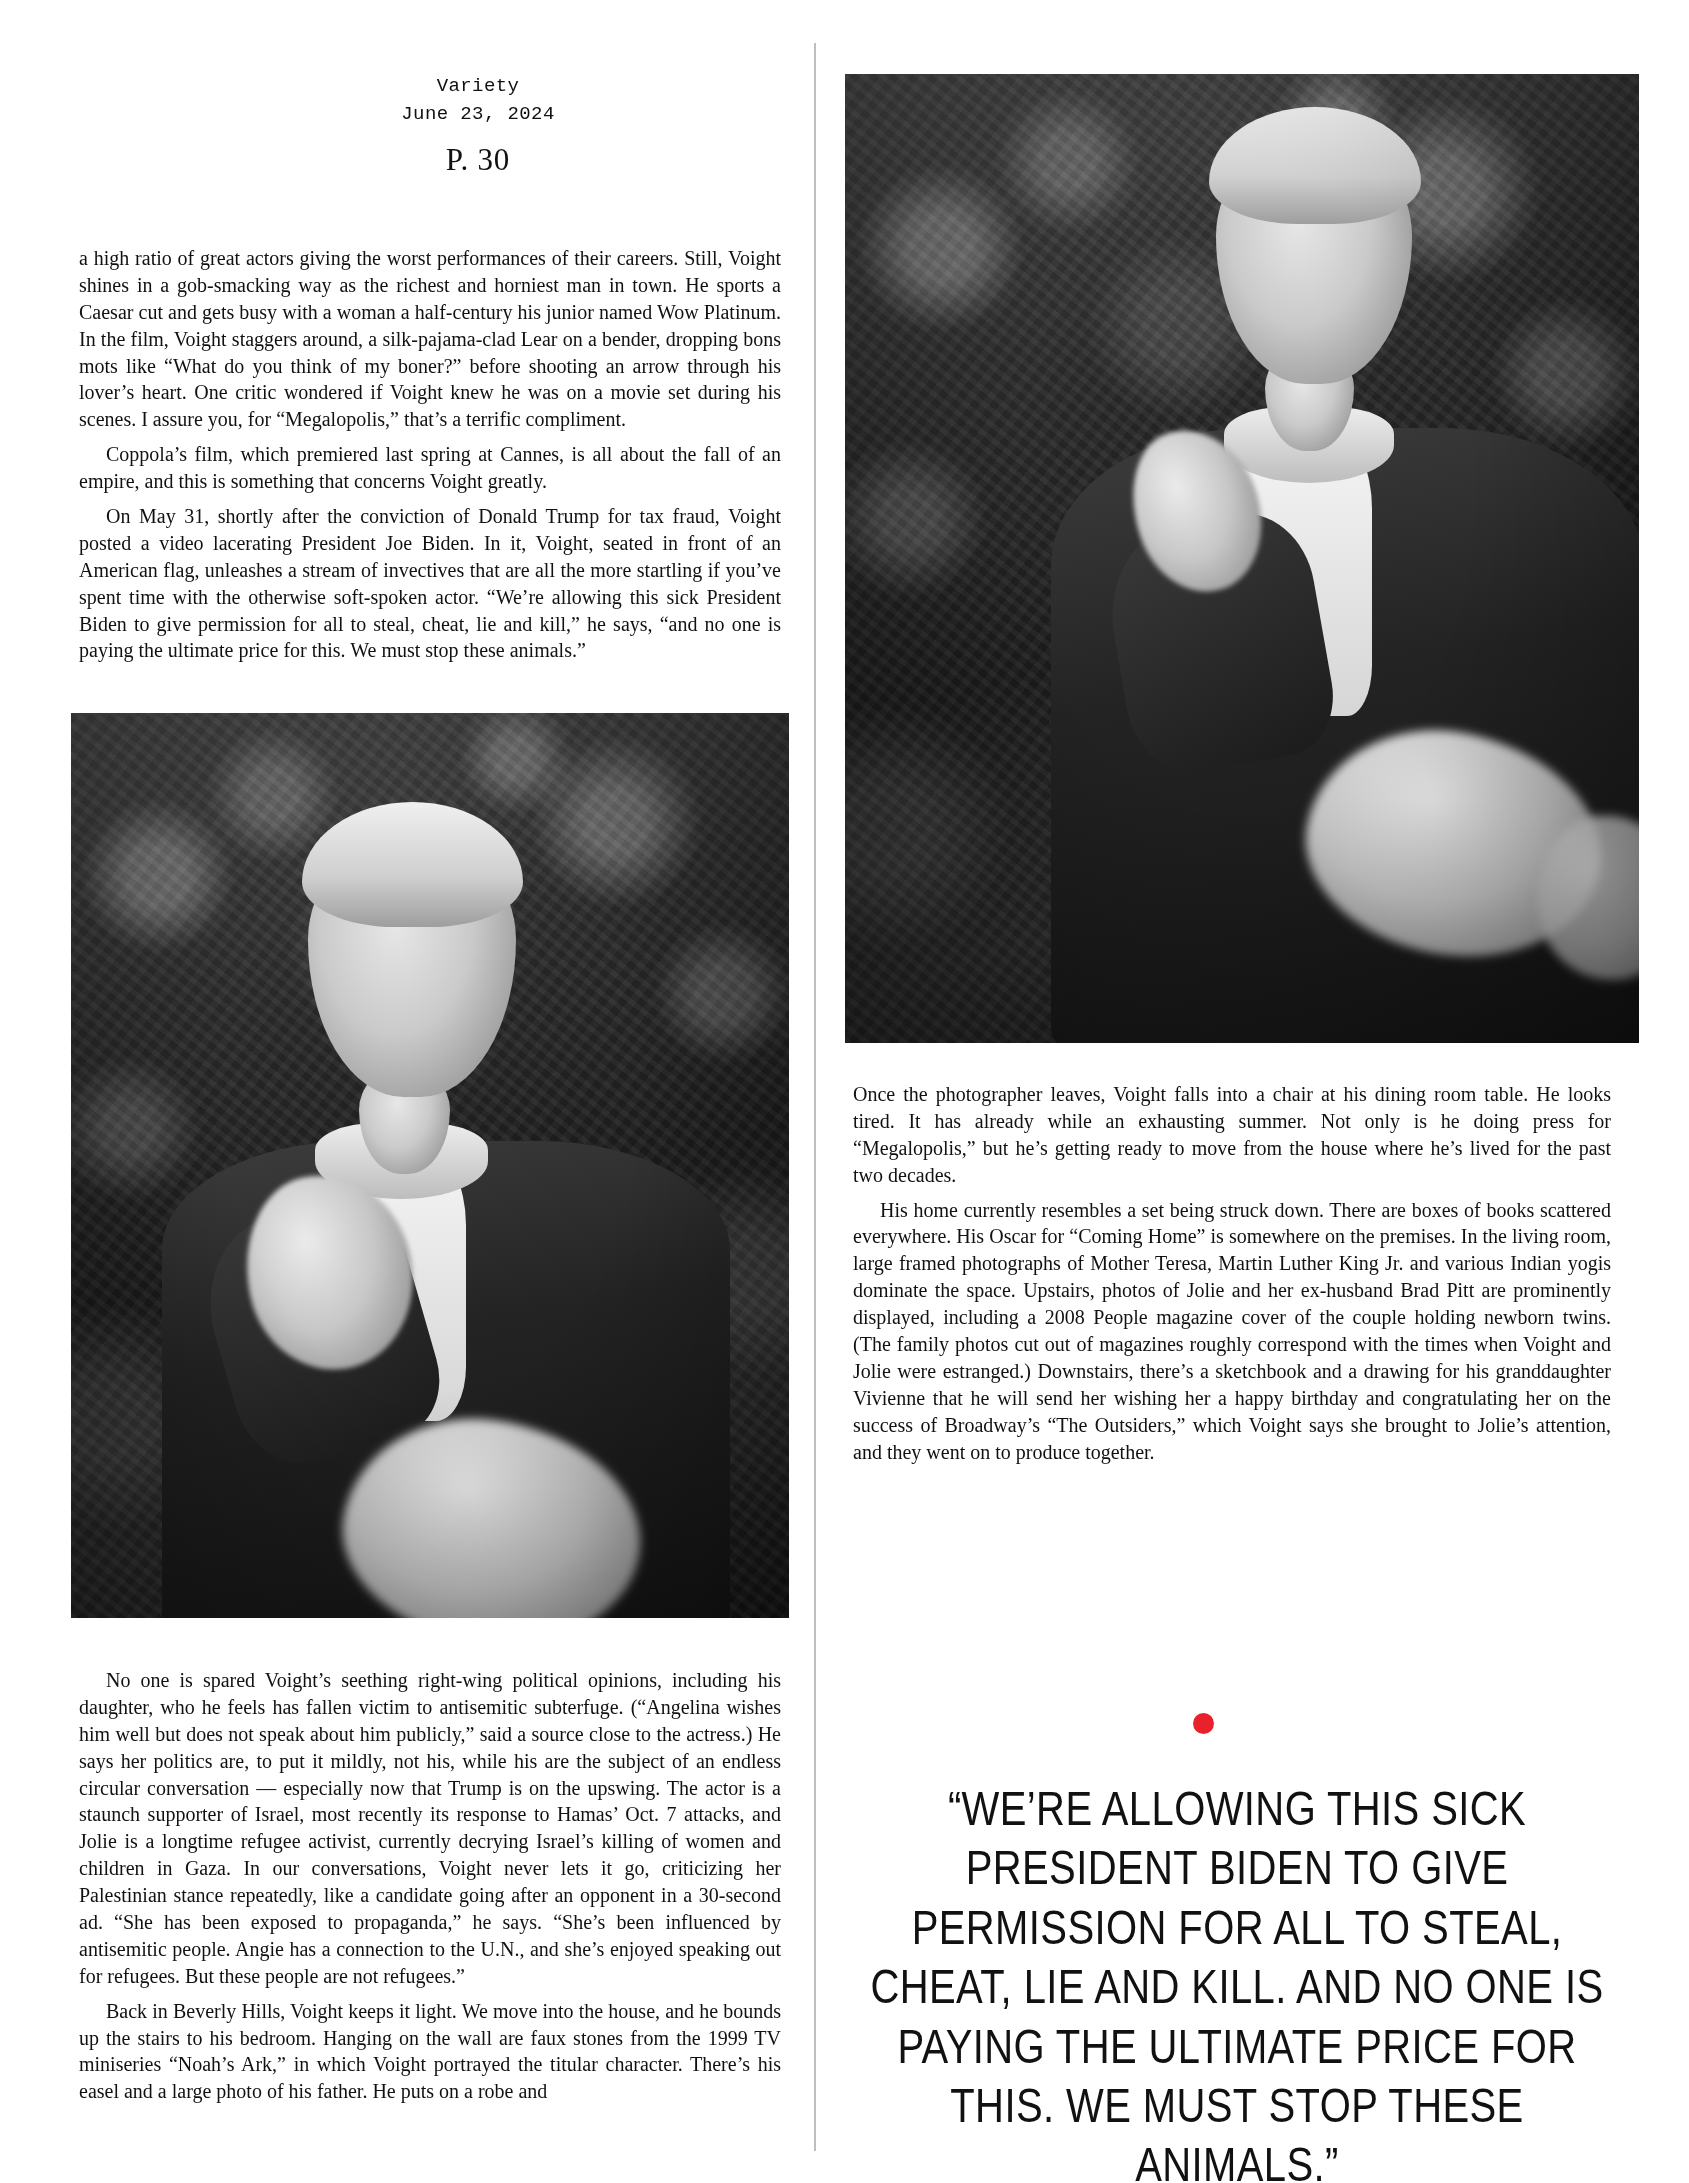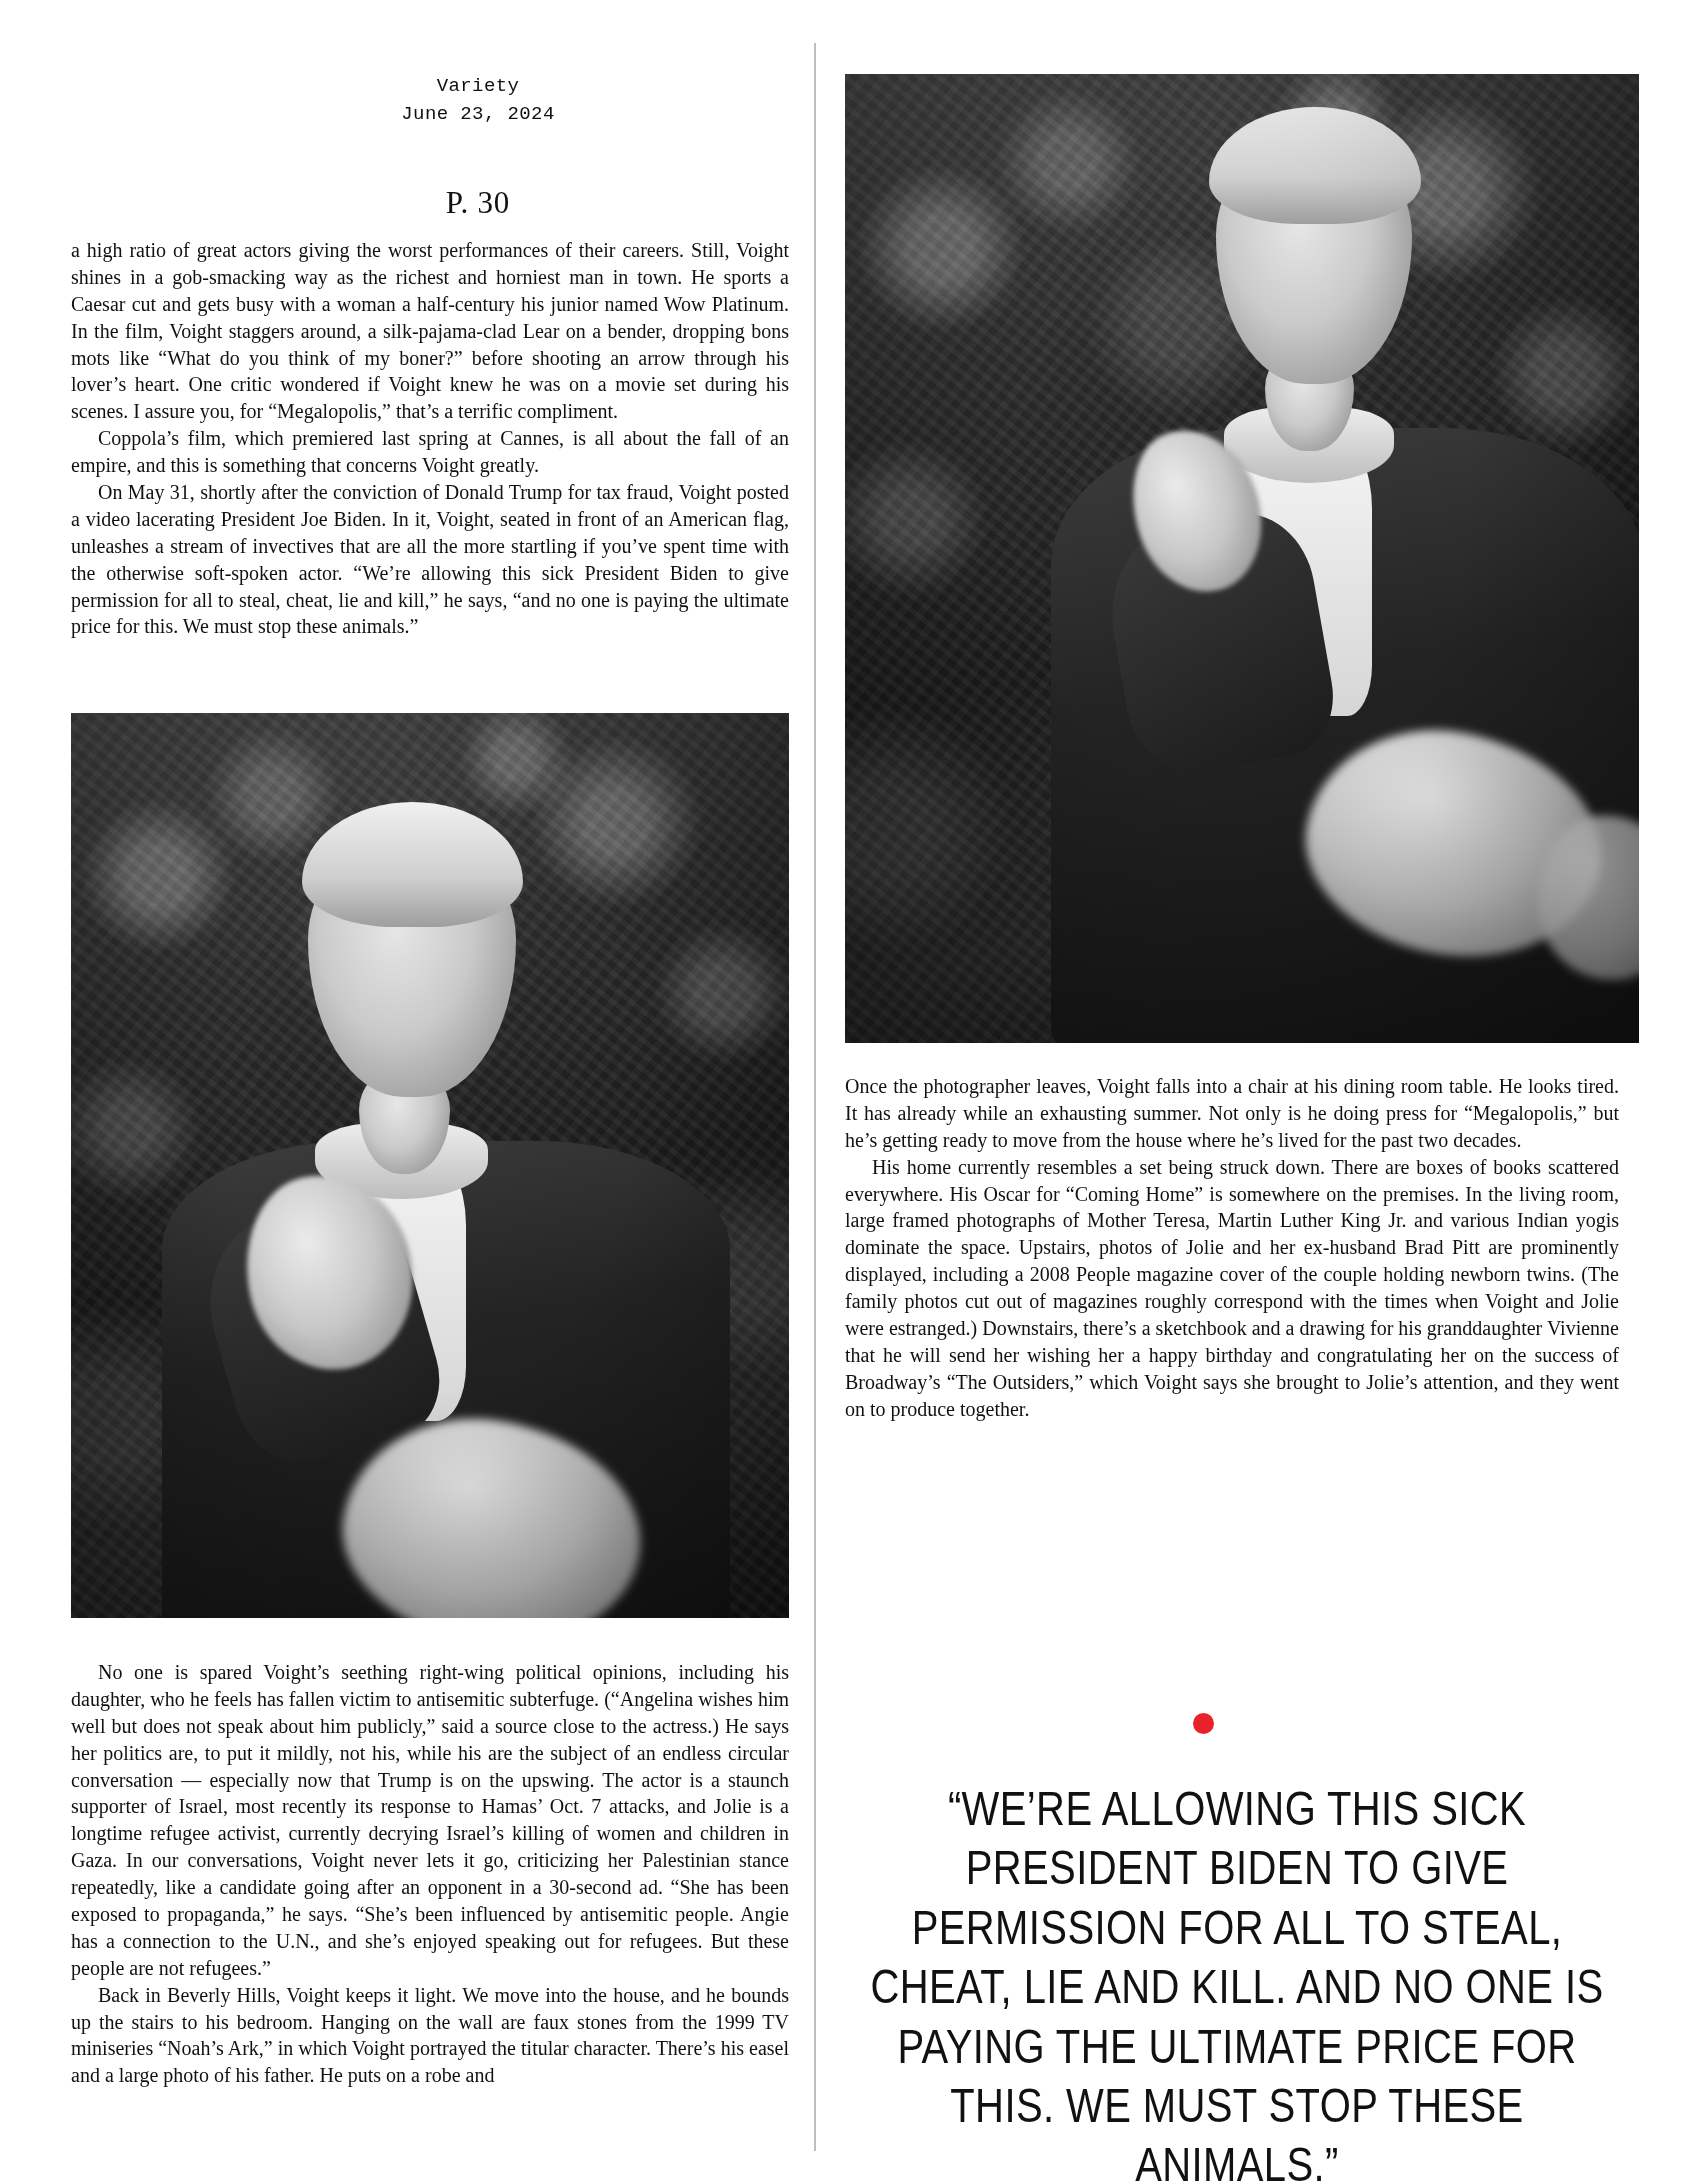--- a/index.html
+++ b/index.html
@@ -41,21 +41,20 @@
   .folio {
     position: absolute;
     left: 375px;
     top: 142px;
     width: 206px;
     text-align: center;
     font-family: "Liberation Serif", serif;
     font-size: 31px;
     letter-spacing: 0.8px;
     color: #111;
-    margin-top: 43px;
   }
 
   
   .col-rule {
     position: absolute;
     left: 814px;
     top: 43px;
     width: 1.6px;
     height: 2108px;
     background: #bfbfbf;
@@ -69,21 +68,21 @@
     width: 718px;
   }
   .col-right {
     position: absolute;
     left: 845px;
     top: 1073px;
     width: 774px;
   }
 
   .body-text p {
-    margin: 0;
+    margin: 8px;
     font-size: 20px;
     line-height: 1.345;
     text-align: justify;
     text-justify: inter-word;
     hyphens: auto;
     -webkit-hyphens: auto;
     color: #111;
   }
   .body-text p + p { text-indent: 1.35em; }
 

